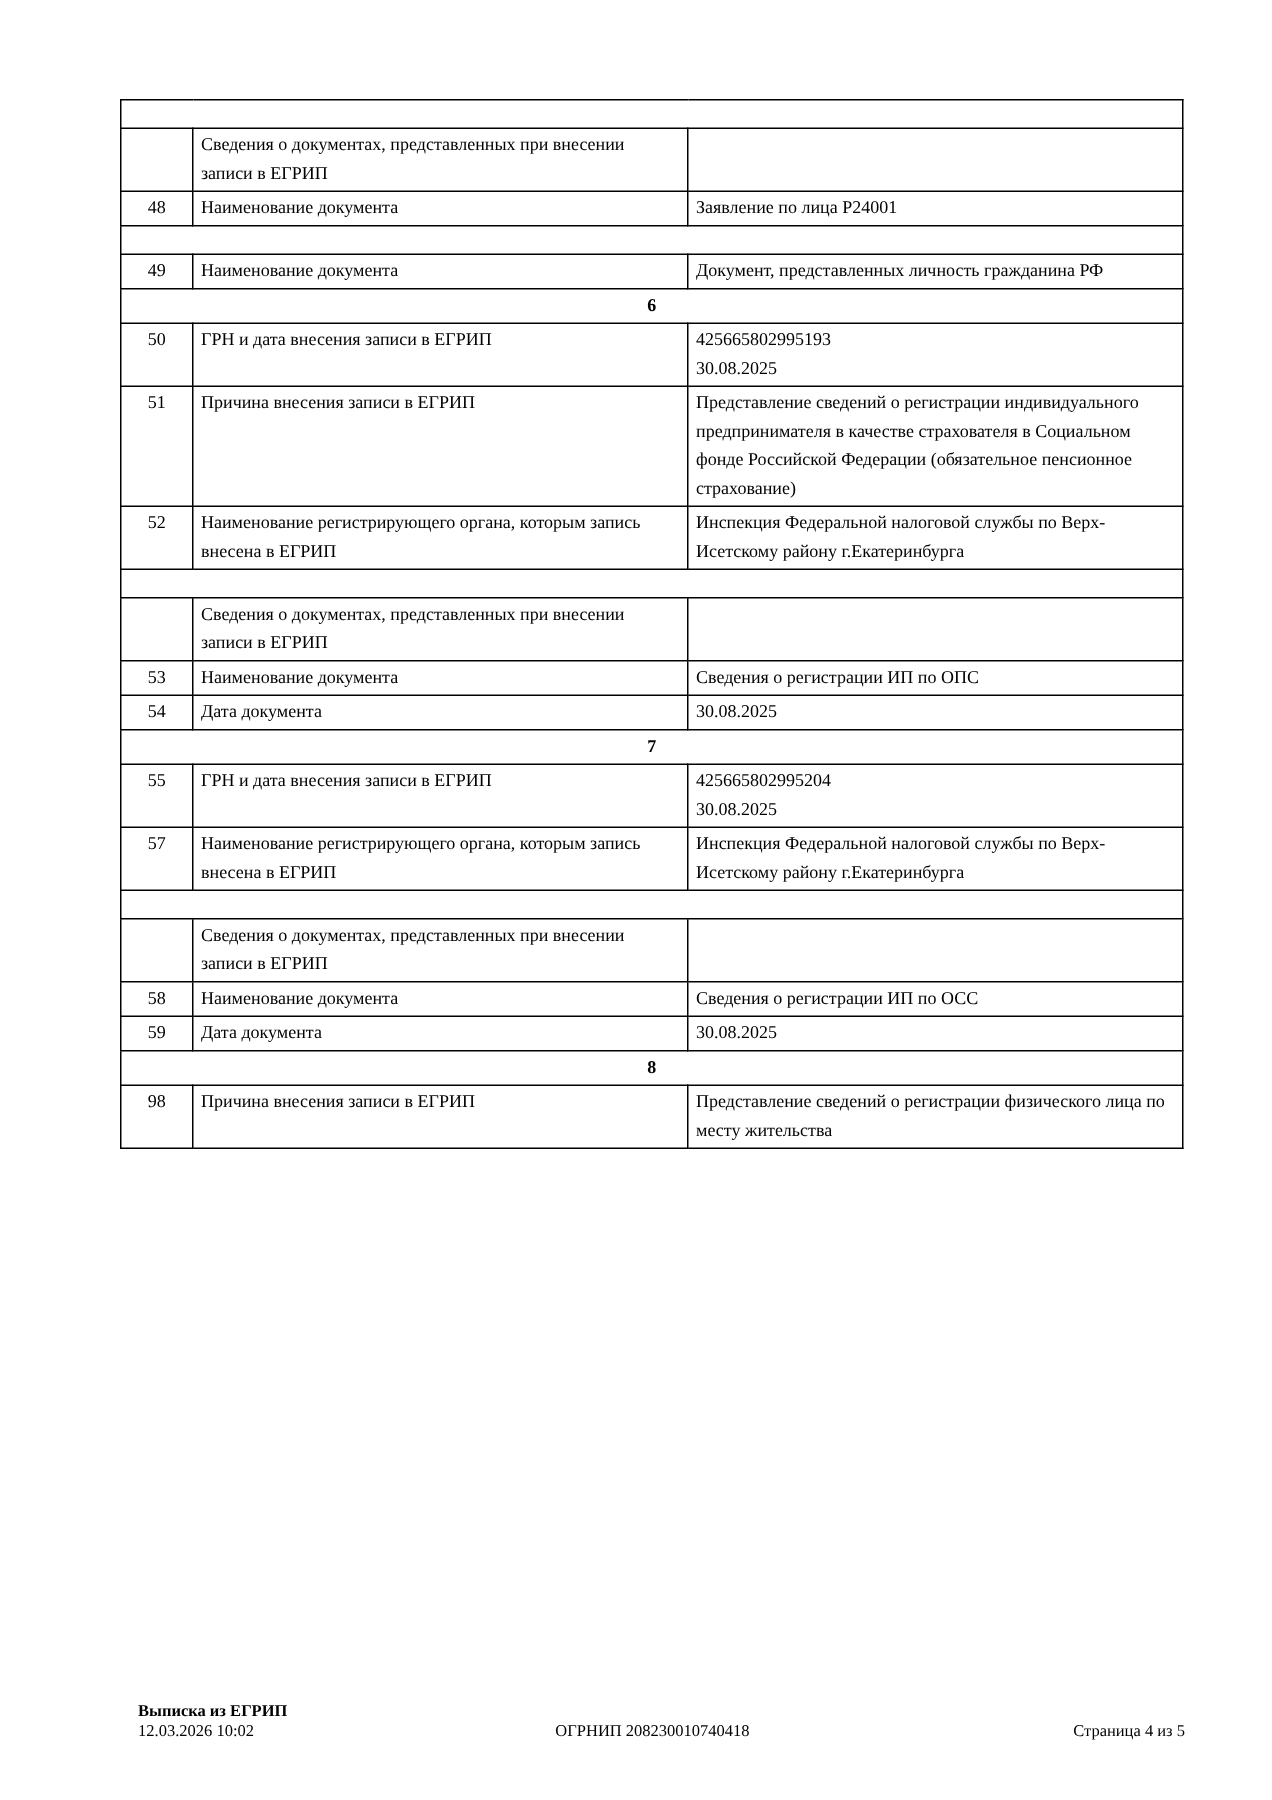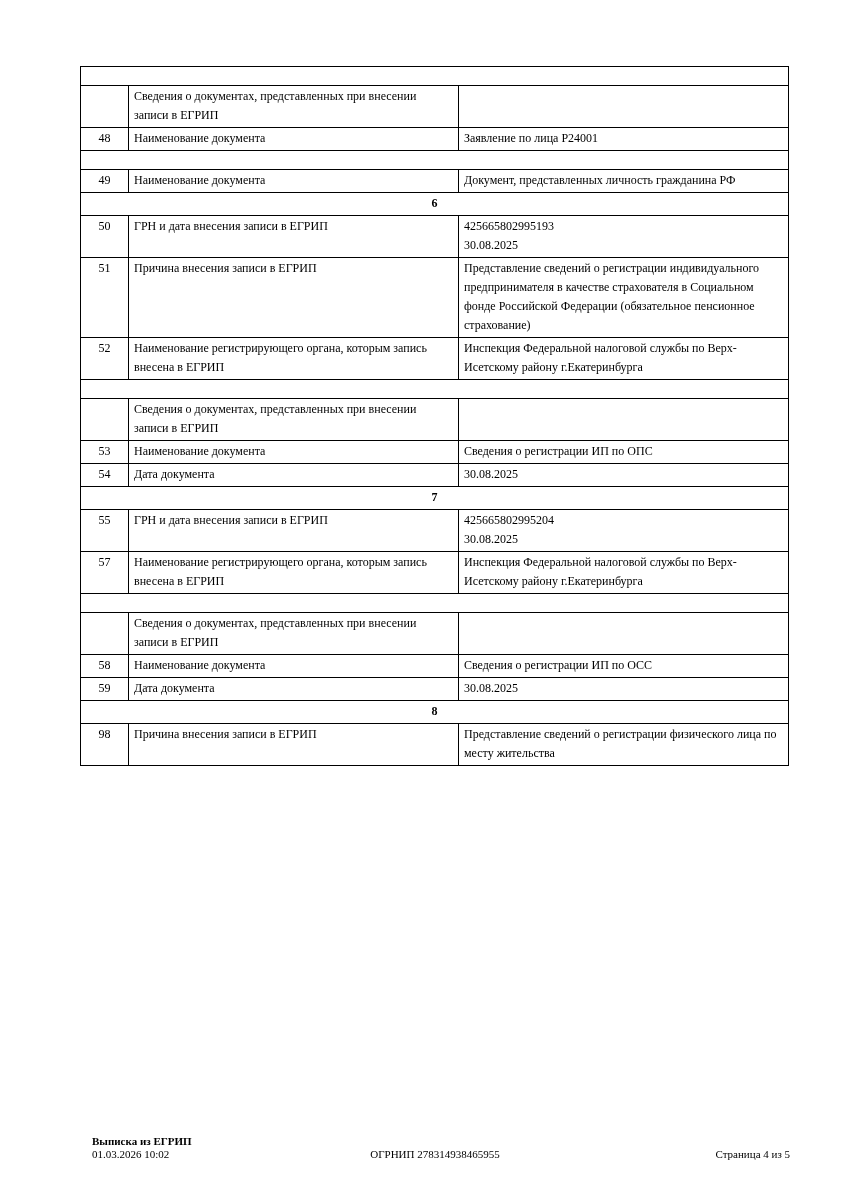--- a/index.html
+++ b/index.html
@@ -185,17 +185,17 @@
         <td class="num">98</td>
         <td class="label">Причина внесения записи в ЕГРИП</td>
         <td class="value">Представление сведений о регистрации физического лица по месту жительства</td>
       </tr>
     </tbody>
 </table>
 
 <div class="footer">
   <div class="footer-left">
     <div class="b">Выписка из ЕГРИП</div>
-    <div>01.03.2026 10:02</div>
+    <div>12.03.2026 10:02</div>
   </div>
-  <div class="footer-center">ОГРНИП 278314938465955</div>
+  <div class="footer-center">ОГРНИП 208230010740418</div>
   <div class="footer-right">Страница 4 из 5</div>
 </div>
 
 </body></html>

